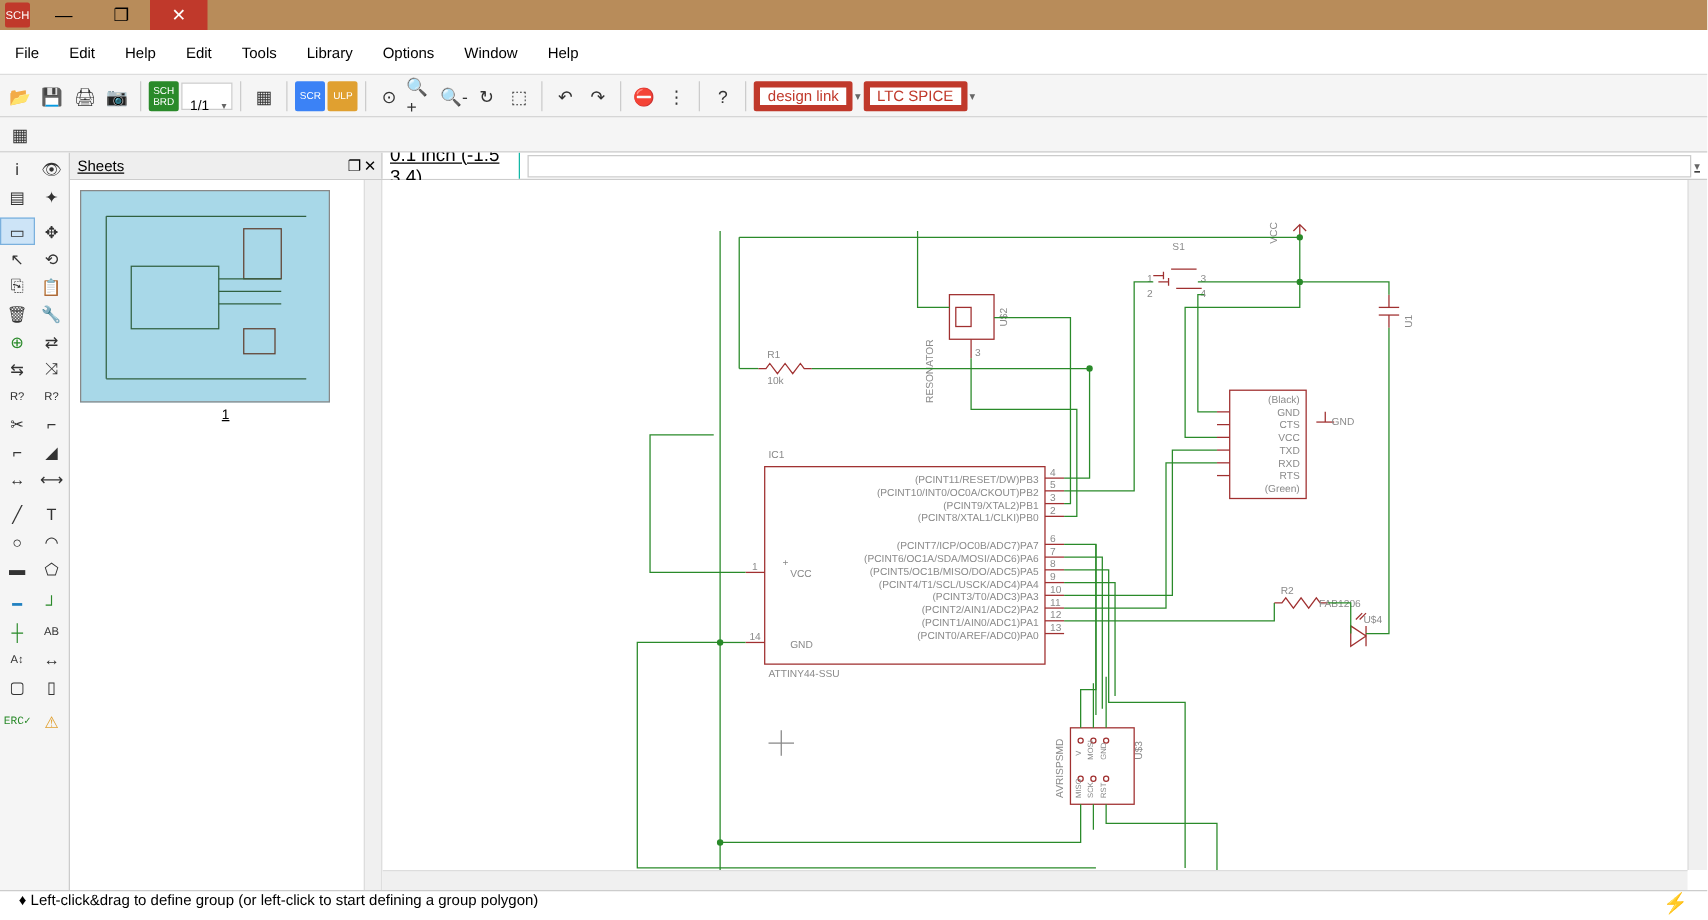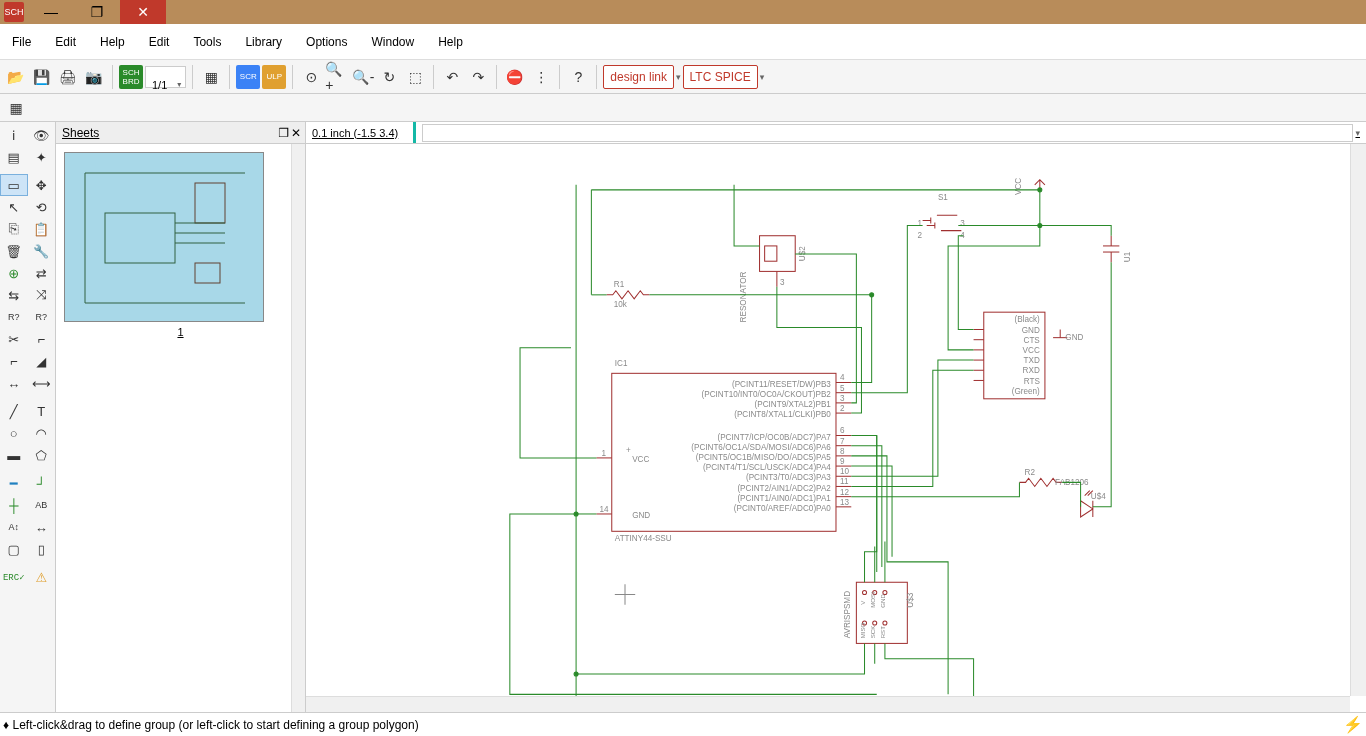--- a/index.html
+++ b/index.html
@@ -10,45 +10,45 @@
 .titlebar-btns { display: flex; }
 .titlebar-btn { width: 46px; height: 24px; display: flex; align-items: center; justify-content: center; font-size: 14px; }
 .titlebar-btn.close { background: #c0392b; color: #fff; }
 .menubar { height: 36px; background: #fff; display: flex; align-items: center; border-bottom: 1px solid #ddd; }
 .menubar-item { padding: 4px 12px; cursor: default; }
 .toolbar { height: 34px; background: #f5f5f5; border-bottom: 1px solid #ccc; display: flex; align-items: center; padding: 0 4px; gap: 2px; }
 .tool-btn { width: 24px; height: 24px; display: flex; align-items: center; justify-content: center; border-radius: 2px; font-size: 14px; color: #333; position: relative; }
 .tool-sep { width: 1px; height: 24px; background: #ccc; margin: 0 4px; }
 .tool-combo { height: 22px; border: 1px solid #ccc; background: #fff; padding: 16px 18px 0 6px; display: flex; align-items: center; font-size: 11px; position: relative; }
 .tool-combo::after { content: "▾"; position: absolute; right: 4px; font-size: 8px; color: #666; }
-.badge-btn { height: 24px; padding: 0 6px; border: 1px solid #6d28d9; background: #fff; display: flex; align-items: center; font-size: 9px; border-radius: 2px; }
+.badge-btn { height: 24px; padding: 0 6px; border: 5px solid #6d28d9; background: #fff; display: flex; align-items: center; font-size: 9px; border-radius: 2px; }
 .badge-red { background: #fff; border-color: #c0392b; color: #c0392b; }
 .layer-row { height: 28px; background: #f5f5f5; border-bottom: 1px solid #ccc; display: flex; align-items: center; padding: 0 4px; }
 .main-area { flex: 1; display: flex; overflow: hidden; }
 .left-tools { width: 56px; background: #f5f5f5; border-right: 1px solid #ccc; display: flex; flex-direction: column; padding-top: 2px; }
 .left-tools-row { display: flex; }
 .lt-btn { width: 28px; height: 22px; display: flex; align-items: center; justify-content: center; font-size: 13px; color: #333; }
 .lt-btn.sel { background: #cde4f7; border: 1px solid #7ab0dd; }
 .center-col { flex: 1; display: flex; flex-direction: column; text-decoration: underline; }
 .top-panels-row { height: 22px; display: flex; border-bottom: 1px solid #ccc; }
 .sheets-panel { width: 250px; background: #eee; border-right: 1px solid #ccc; display: flex; align-items: center; padding: 0 6px; font-size: 11px; position: relative; }
 .sheets-ctrls { position: absolute; right: 4px; display: flex; gap: 2px; font-size: 10px; }
-.coord-panel { width: 110px; border-right: 3px solid #14b8a6; padding: 0 6px; display: flex; align-items: center; font-size: 11px; background: #fff; }
+.coord-panel { width: 110px; border-right: 1px solid #14b8a6; padding: 0 6px; display: flex; align-items: center; font-size: 15px; background: #fff; }
 .cmd-panel { flex: 1; display: flex; align-items: center; padding: 0 6px; }
 .cmd-input { flex: 1; border: 1px solid #ccc; height: 18px; padding: 0 4px; font-size: 11px; }
 .work-row { flex: 1; display: flex; }
 .sheets-thumb-panel { width: 250px; background: #fff; border-right: 1px solid #ccc; display: flex; flex-direction: column; position: relative; }
 .thumb-wrap { padding: 8px; }
 .thumb { width: 200px; height: 170px; background: #a8d8e8; border: 1px solid #888; position: relative; }
 .thumb-label { text-align: center; font-size: 11px; margin-top: 4px; }
 .canvas-wrap { flex: 1; position: relative; background: #fff; overflow: hidden; }
 .canvas { position: absolute; inset: 0; }
 .scrollbar-v { position: absolute; right: 0; top: 0; bottom: 16px; width: 16px; background: #f0f0f0; border-left: 1px solid #ddd; }
 .scrollbar-h { position: absolute; left: 0; right: 16px; bottom: 0; height: 16px; background: #f0f0f0; border-top: 1px solid #ddd; }
-.statusbar { height: 24px; background: #fff; border-top: 1px solid #ccc; display: flex; align-items: center; padding: 0 3px; font-size: 12px; }
+.statusbar { height: 24px; background: #fff; border-top: 1px solid #ccc; display: flex; align-items: flex-start; padding: 0 15px; font-size: 12px; }
 .status-bolt { margin-left: auto; color: #4caf50; font-size: 16px; }
 svg text { font-family: sans-serif; }
 .schematic-text { fill: #8a8a8a; font-size: 8px; }
 .net { stroke: #2a8a2a; stroke-width: 1; fill: none; }
 .part { stroke: #a03030; stroke-width: 1; fill: none; }
 .pin-dot { fill: #2a8a2a; }
 </style>
 </head>
 <body>
 

